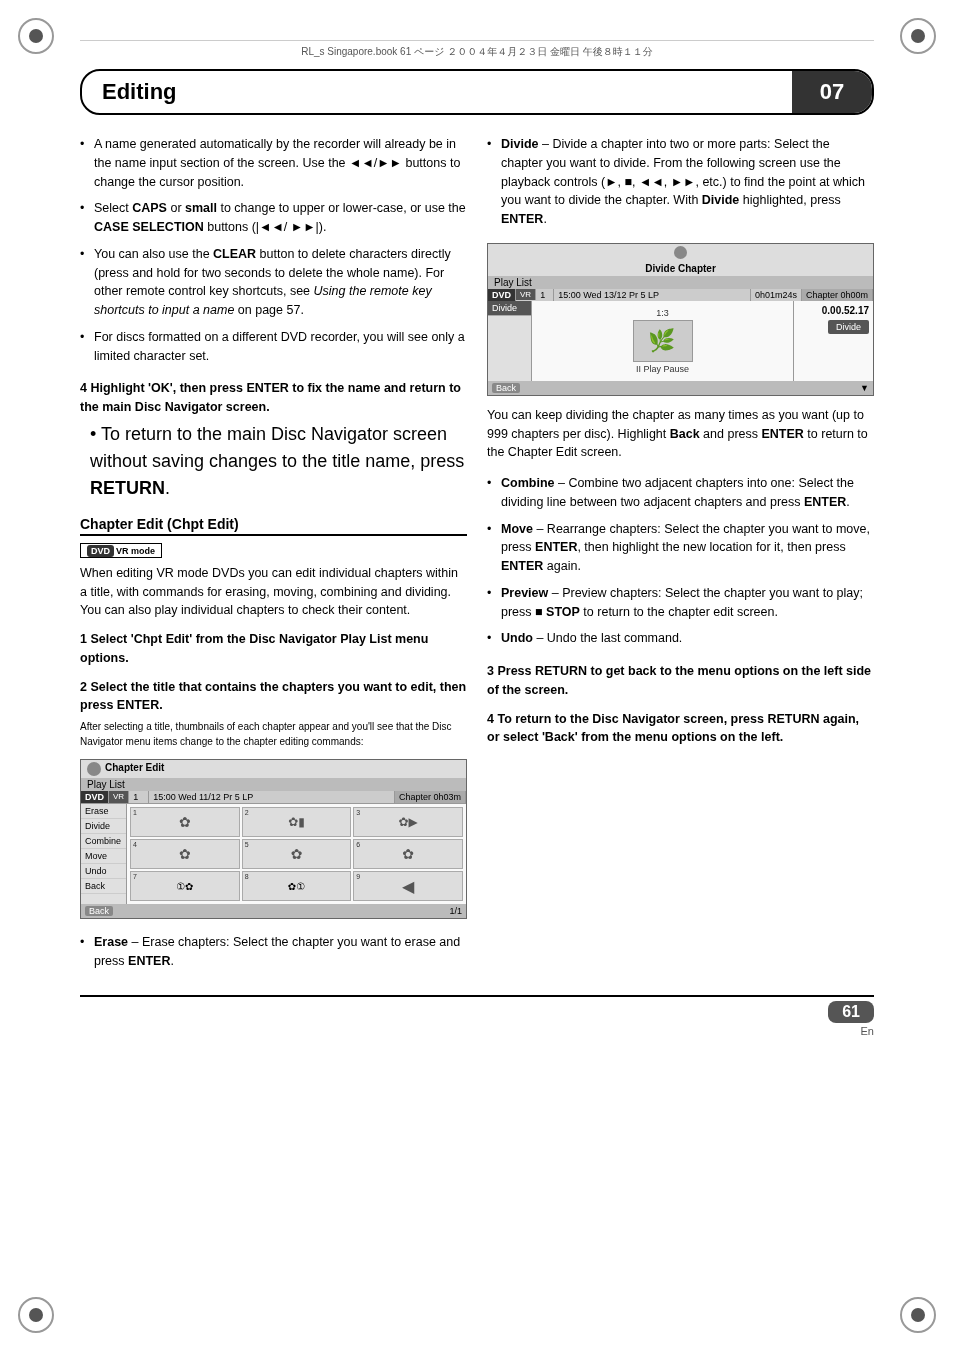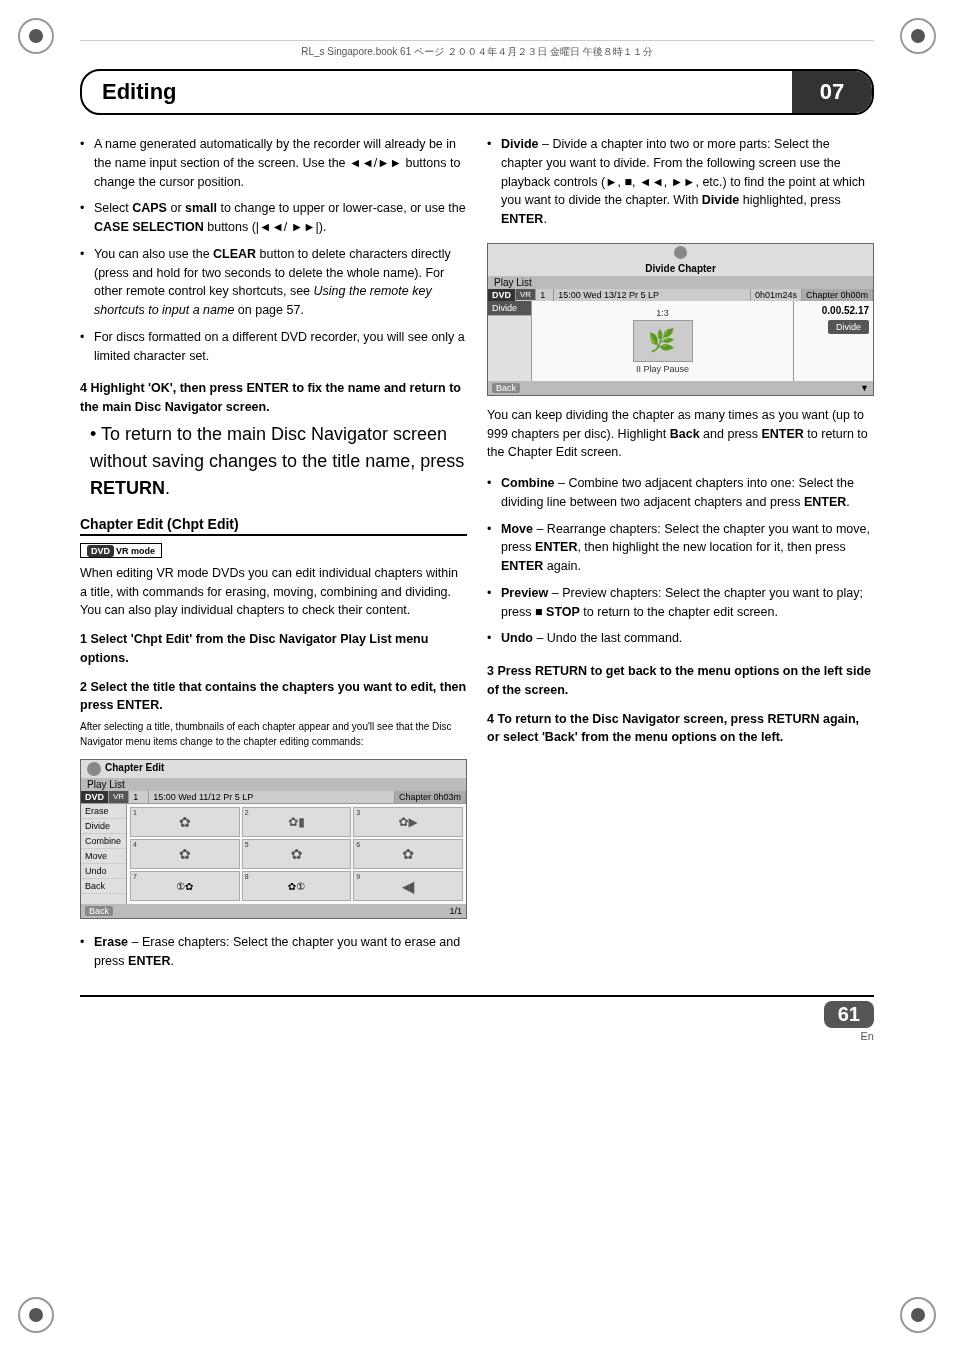--- a/index.html
+++ b/index.html
@@ -382,21 +382,21 @@
       font-size: 9px;
     }
     .pause-text {
       font-size: 9px;
       color: #333;
       text-align: center;
     }
     .page-num-box {
       background: #555;
       color: #fff;
-      font-size: 20px;
+      font-size: 16px;
       font-weight: bold;
       padding: 2px 14px;
       border-radius: 8px;
     }
     .page-en {
       font-size: 11px;
       color: #555;
       margin-top: 2px;
       text-align: right;
     }

